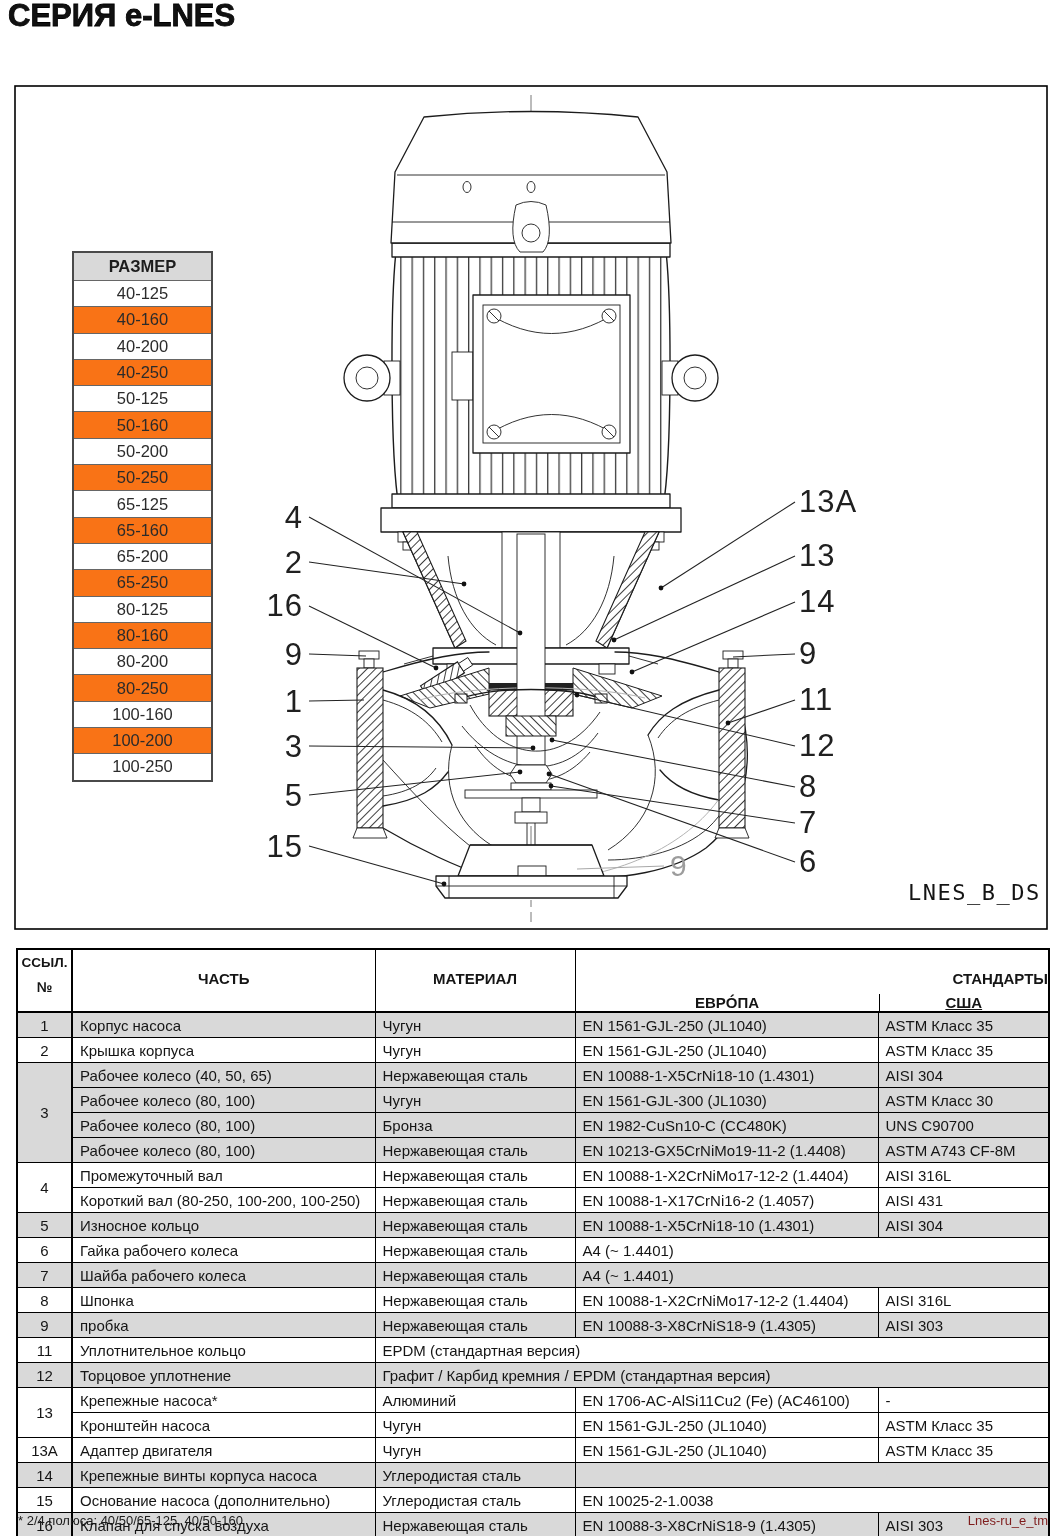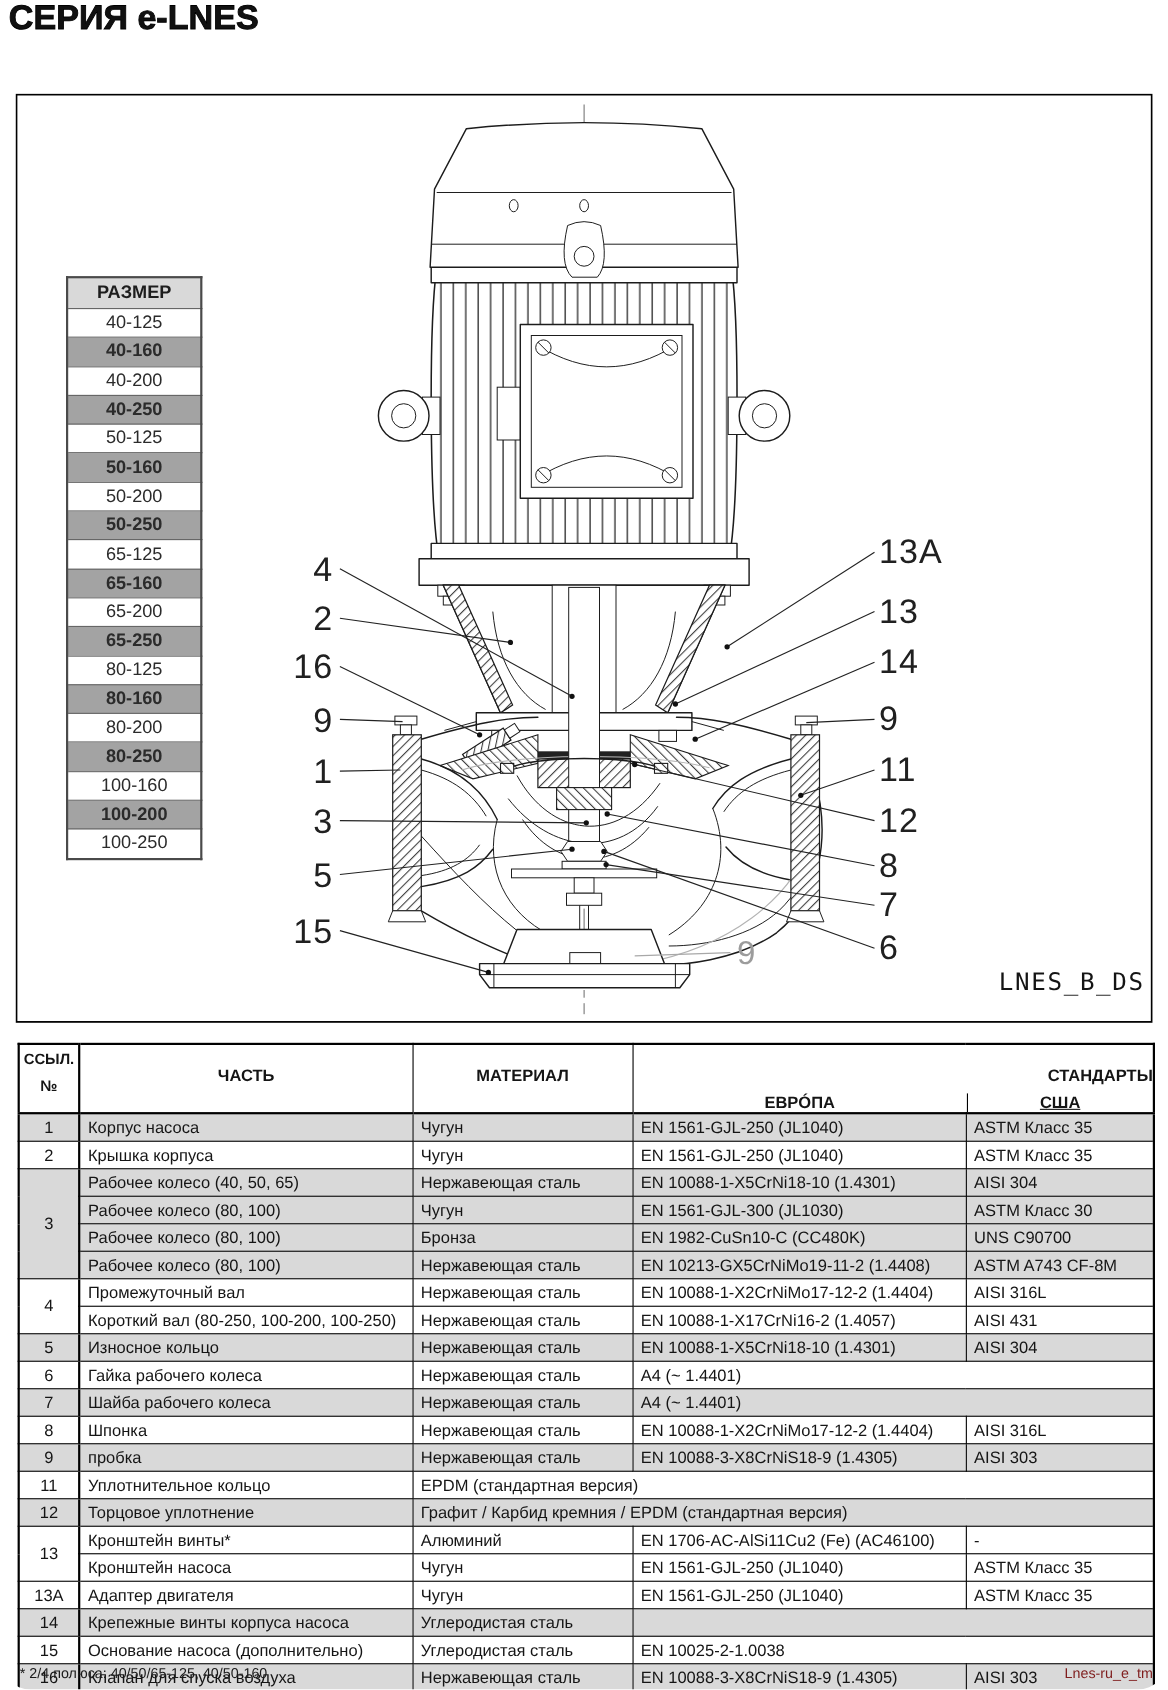--- a/index.html
+++ b/index.html
@@ -1,17 +1,17 @@
 <!DOCTYPE html>
 <html><head>
 <meta charset="utf-8">
 <style>
   html,body { margin:0; padding:0; background:#fff; }
   .page { position:relative; width:1062px; height:1536px; background:#fff;
-          font-family:"Liberation Sans", sans-serif; color:#111; overflow:hidden;border-radius:28px; }
+          font-family:"Liberation Sans", sans-serif; color:#111; overflow:hidden; }
 
   
   .title { position:absolute; left:8px; top:0px; line-height:1.02; }
   .title .t1 { font-size:31px; font-weight:900; -webkit-text-stroke:0.8px #000; letter-spacing:0px; }
   .title .t2 { font-size:34px; font-weight:900; -webkit-text-stroke:0.9px #000; letter-spacing:0px; }
 
   
   svg.dwg { position:absolute; left:14px; top:85px; width:1034px; height:845px; }
   .k  { fill:none; stroke:#1c1c1c; stroke-width:1.3; stroke-linejoin:round; stroke-linecap:round; }
   .k2 { fill:none; stroke:#1c1c1c; stroke-width:0.9; stroke-linejoin:round; }
@@ -22,27 +22,27 @@
   .ldr{ stroke:#222; stroke-width:1.05; fill:none; }
   .gldr{ stroke:#a8a8a8; stroke-width:1.1; fill:none; }
   .dot{ fill:#111; }
   .cl { stroke:#555; stroke-width:0.8; fill:none; stroke-dasharray:26 5 7 5; }
   .hid{ stroke:#b3b3b3; stroke-width:1; fill:none; }
   text.co { font-family:"Liberation Sans",sans-serif; font-size:31px; fill:#202020; letter-spacing:1px; }
   text.cog { font-family:"Liberation Sans",sans-serif; font-size:30px; fill:#9c9c9c; }
   text.code { font-family:"DejaVu Sans Mono",monospace; font-size:22px; fill:#141414; letter-spacing:1.5px; }
 
   
-  table.sizes { position:absolute; left:60px; top:251px; width:124px;
+  table.sizes { position:absolute; left:72px; top:251px; width:141px;
                 border-collapse:collapse; border:2px solid #4a4a4a;
                 font-size:16.5px; color:#2b2b2b; }
   table.sizes td, table.sizes th { border:1px solid #666; text-align:center; padding:0; }
   table.sizes th { height:27px; font-size:16.5px; font-weight:bold; background:#d9d9d9; color:#1d1d1d; }
   table.sizes td { height:25.3px; }
-  table.sizes tr.g td { background:#a3a3a3;font-weight:bold; }
+  table.sizes tr.g td { background:#f97316; }
 
   
   table.parts { position:absolute; left:16px; top:948px; width:1032px;
                 border-collapse:collapse; table-layout:fixed;
                 border:2px solid #000; font-size:15px; color:#151515; }
   table.parts th, table.parts td { border:1px solid #000; overflow:hidden; white-space:nowrap; }
   table.parts thead th { border-bottom:2px solid #000; font-size:15px; vertical-align:top; padding:20px 0 0 0; }
   table.parts th.h-ref { font-size:13.5px; padding-top:5px; border-right:2px solid #000; }
   table.parts th.h-ref .no { font-size:14px; margin-top:9px; }
   table.parts .std-top { text-align:right; }
@@ -470,21 +470,21 @@
         <td>Уплотнительное кольцо</td>
         <td colspan="3">EPDM (стандартная версия)</td>
       </tr>
       <tr class="g">
         <td class="ref">12</td>
         <td>Торцовое уплотнение</td>
         <td colspan="3">Графит / Карбид кремния / EPDM (стандартная версия)</td>
       </tr>
       <tr>
         <td class="ref" rowspan="2">13</td>
-        <td>Кронштейн винты*</td>
+        <td>Крепежные насоса*</td>
         <td>Алюминий</td>
         <td>EN 1706-AC-AlSi11Cu2 (Fe) (AC46100)</td>
         <td>-</td>
       </tr>
       <tr>
         <td>Кронштейн насоса</td>
         <td>Чугун</td>
         <td>EN 1561-GJL-250 (JL1040)</td>
         <td>ASTM Класс 35</td>
       </tr>

